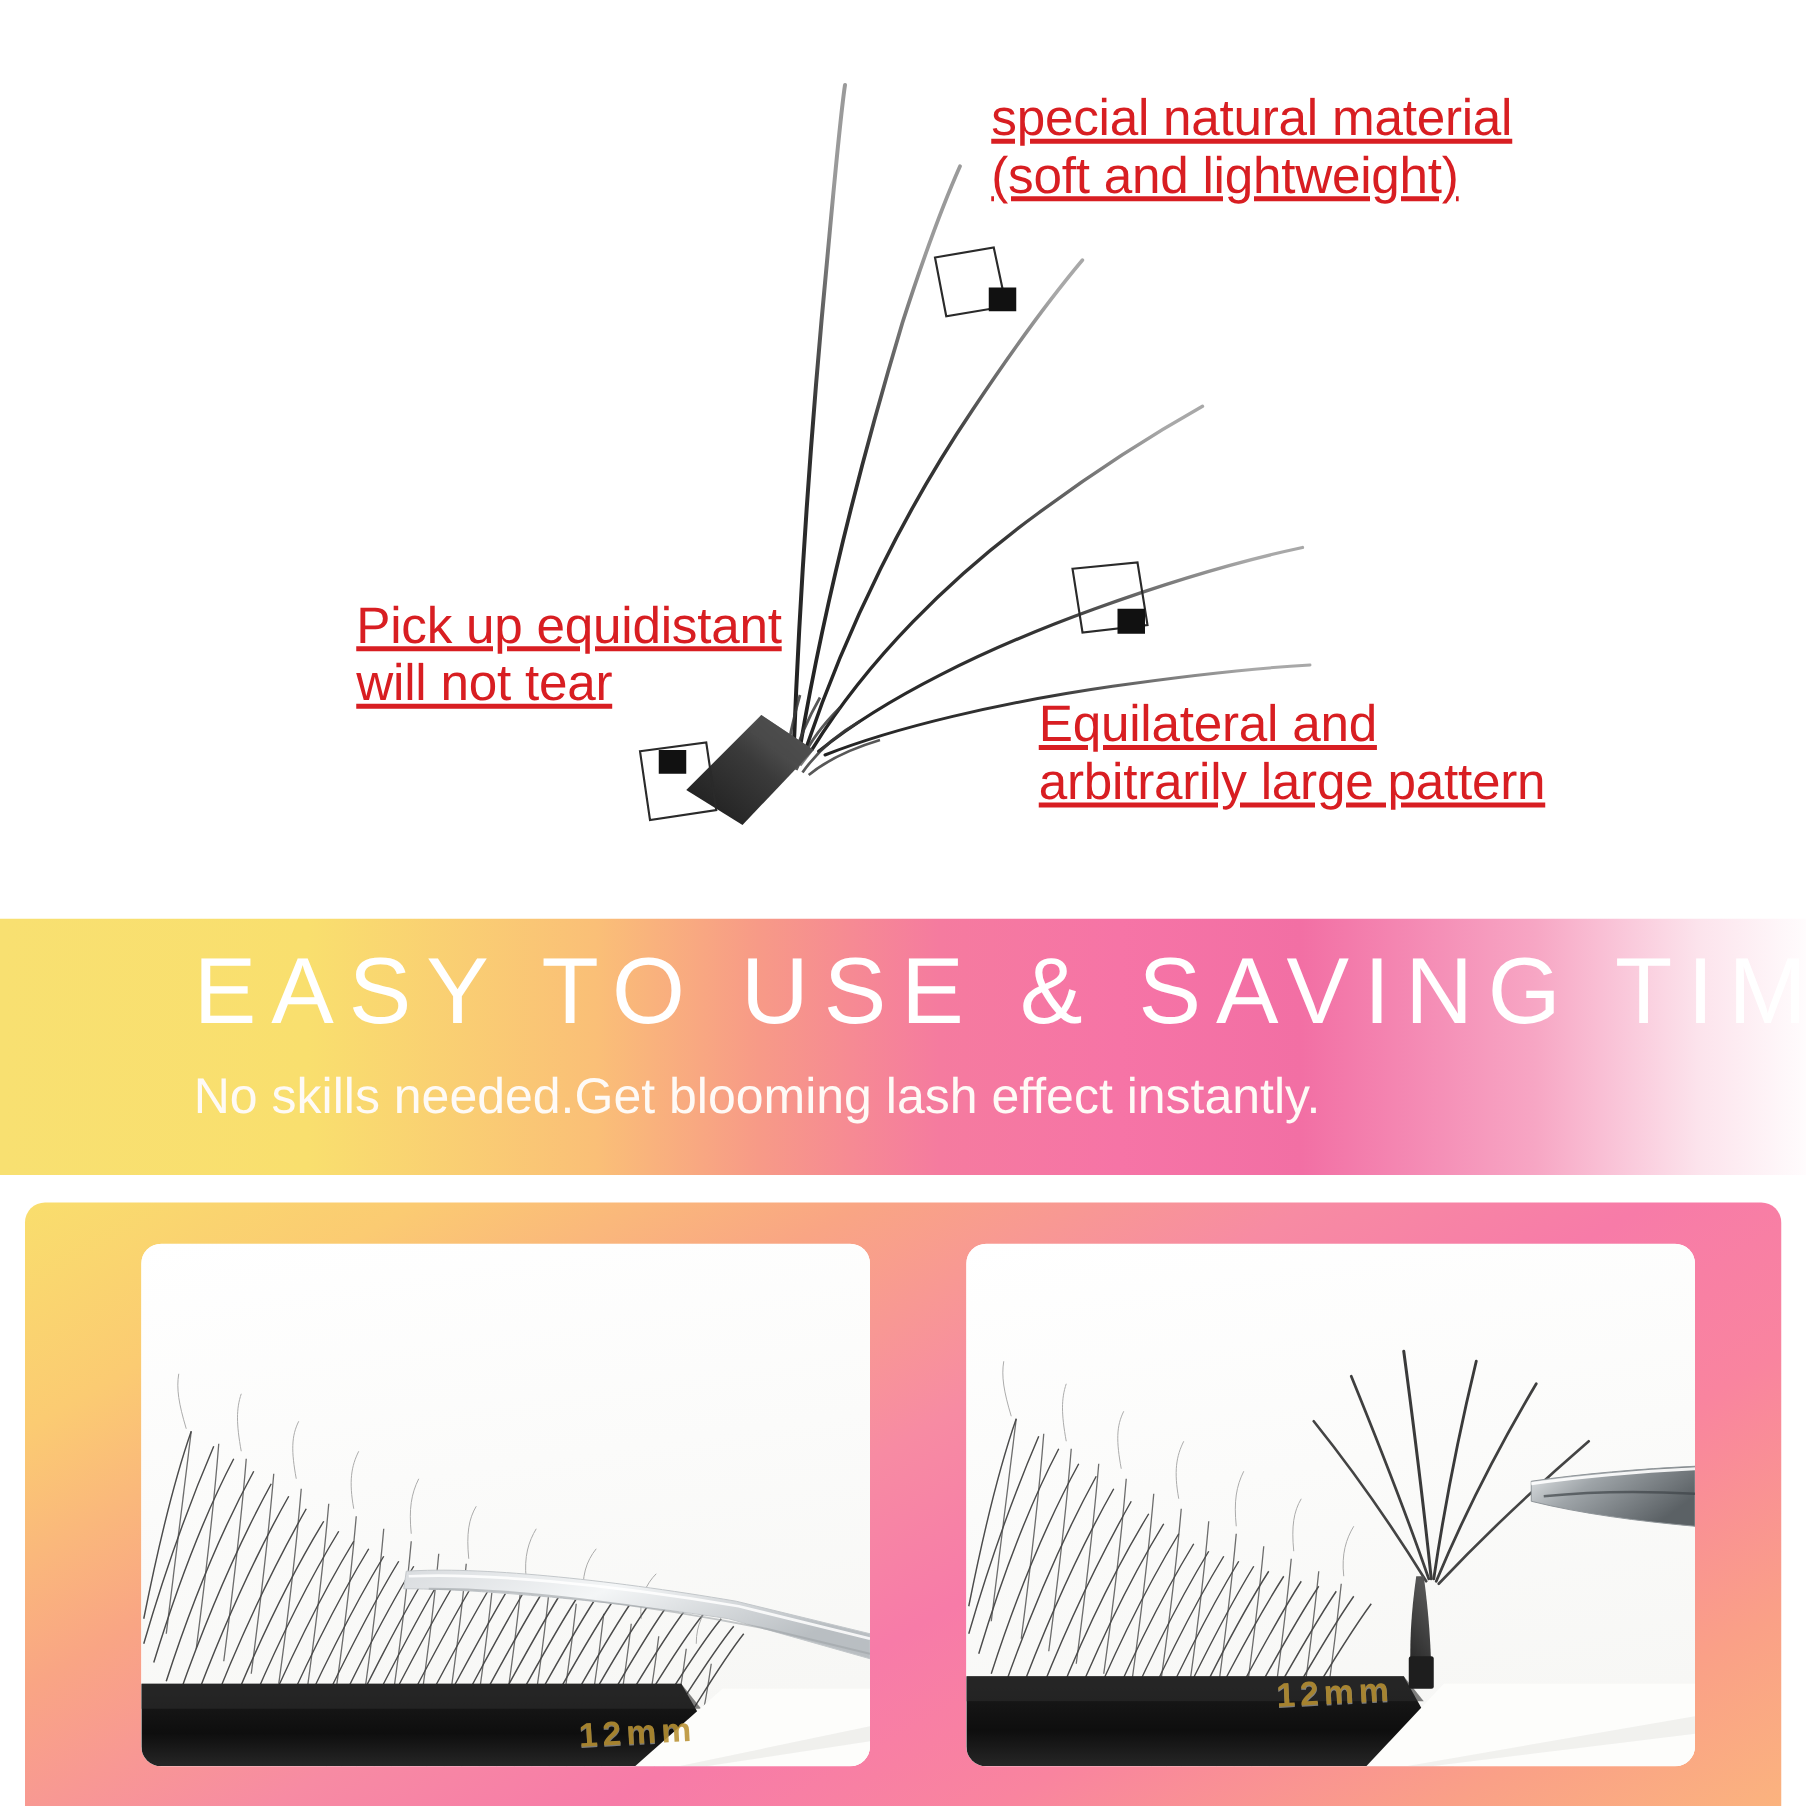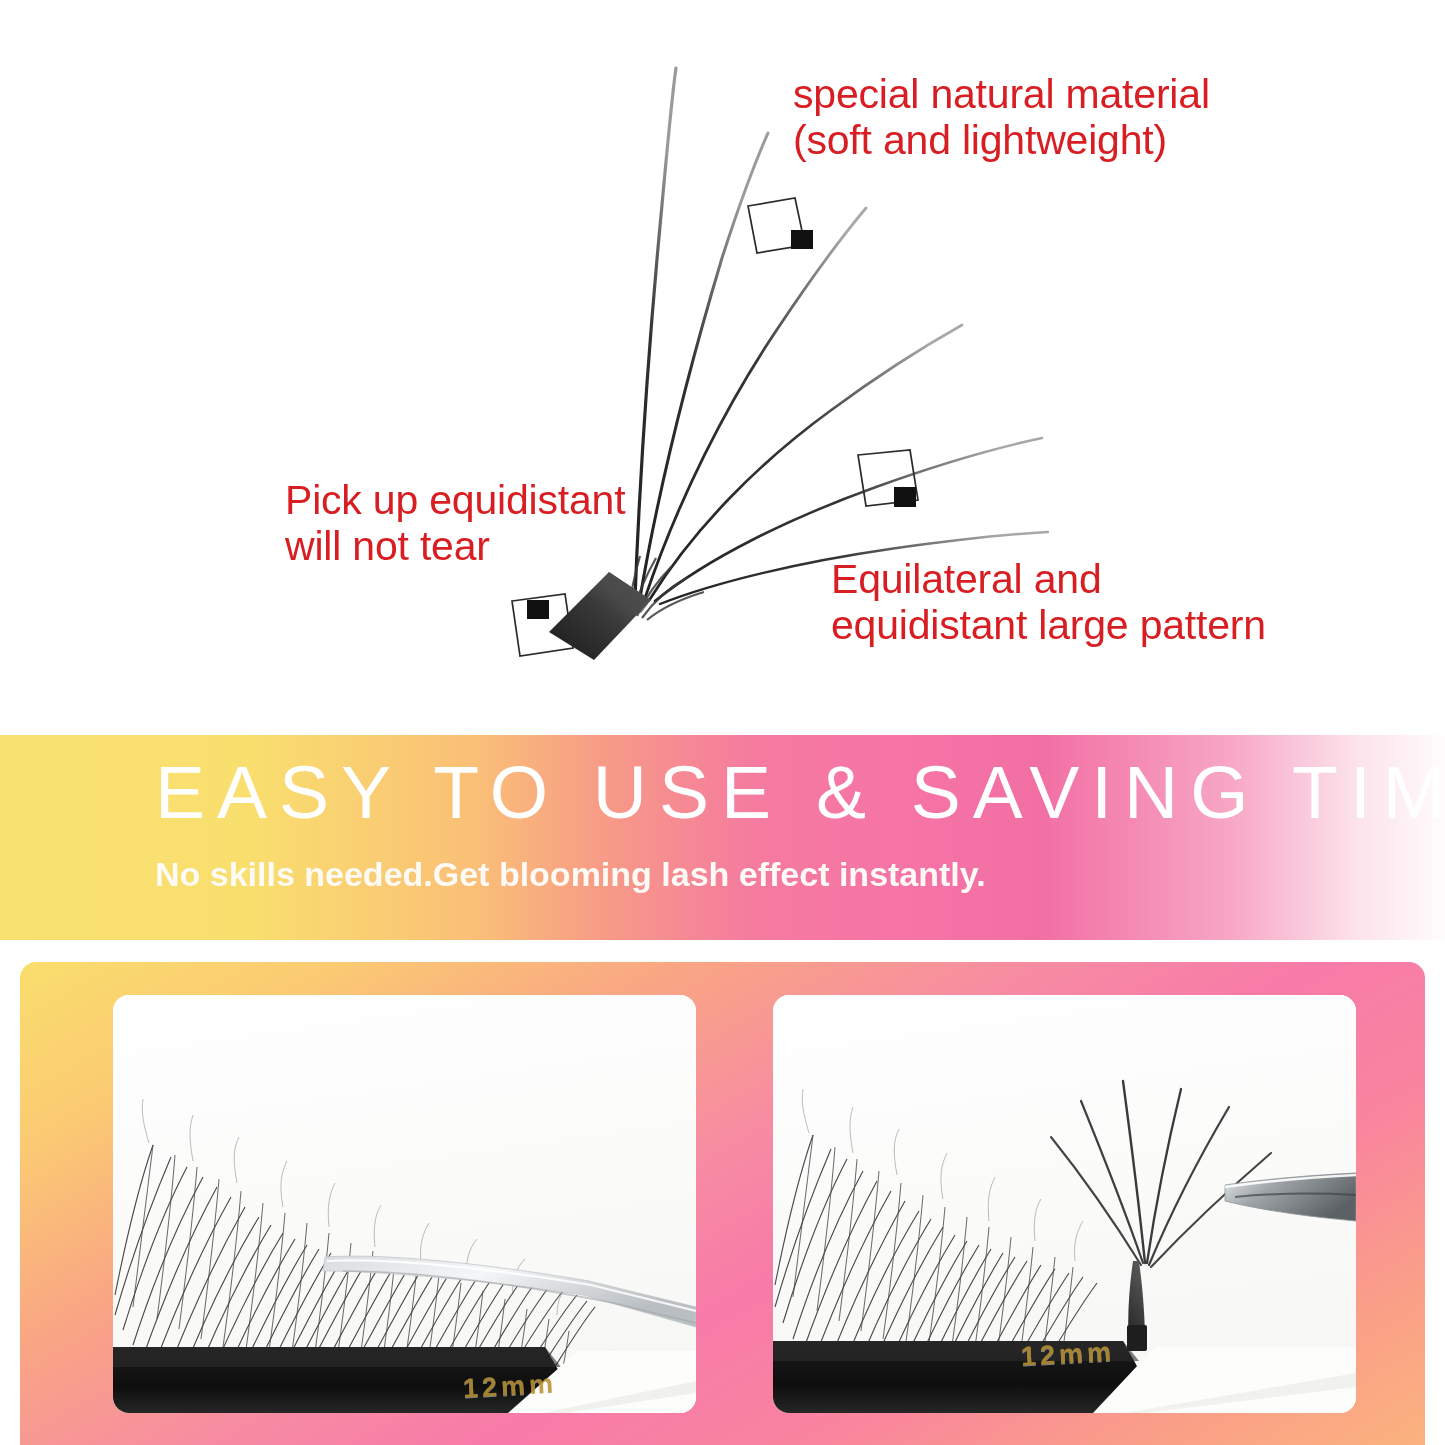--- a/index.html
+++ b/index.html
@@ -31,20 +31,21 @@
     height: 733px;
   }
   .callout {
     position: absolute;
     color: #D81E22;
     font-size: 41px;
     line-height: 1.12;
     white-space: pre-line;
     font-weight: 400;
     letter-spacing: -0.2px;
+    text-decoration: underline;
   }
   .callout-material {
     left: 793px;
     top: 72px;
   }
   .callout-pickup {
     left: 285px;
     top: 478px;
   }
   .callout-equilateral {
@@ -81,22 +82,22 @@
     font-weight: 400;
     letter-spacing: 12px;
     line-height: 1;
     white-space: nowrap;
   }
   .banner-subtitle {
     position: absolute;
     left: 155px;
     top: 122px;
     color: #FEFAF6;
-    font-size: 34px;
-    font-weight: 700;
+    font-size: 40px;
+    font-weight: 400;
     letter-spacing: 0px;
     line-height: 1;
     white-space: nowrap;
   }
 
   
   .photo-panel {
     position: absolute;
     left: 20px;
     top: 962px;
@@ -207,21 +208,21 @@
     </g>
   </svg>
 
   <div class="callout callout-material">special natural material
 (soft and lightweight)</div>
 
   <div class="callout callout-pickup">Pick up equidistant
 will not tear</div>
 
   <div class="callout callout-equilateral">Equilateral and
-equidistant large pattern</div>
+arbitrarily large pattern</div>
 </div>
 
 <div class="banner">
   <div class="banner-title">EASY TO USE &amp; SAVING TIME</div>
   <div class="banner-subtitle">No skills needed.Get blooming lash effect instantly.</div>
 </div>
 
 <div class="photo-panel">
 
   <div class="photo-card photo-card-left">

